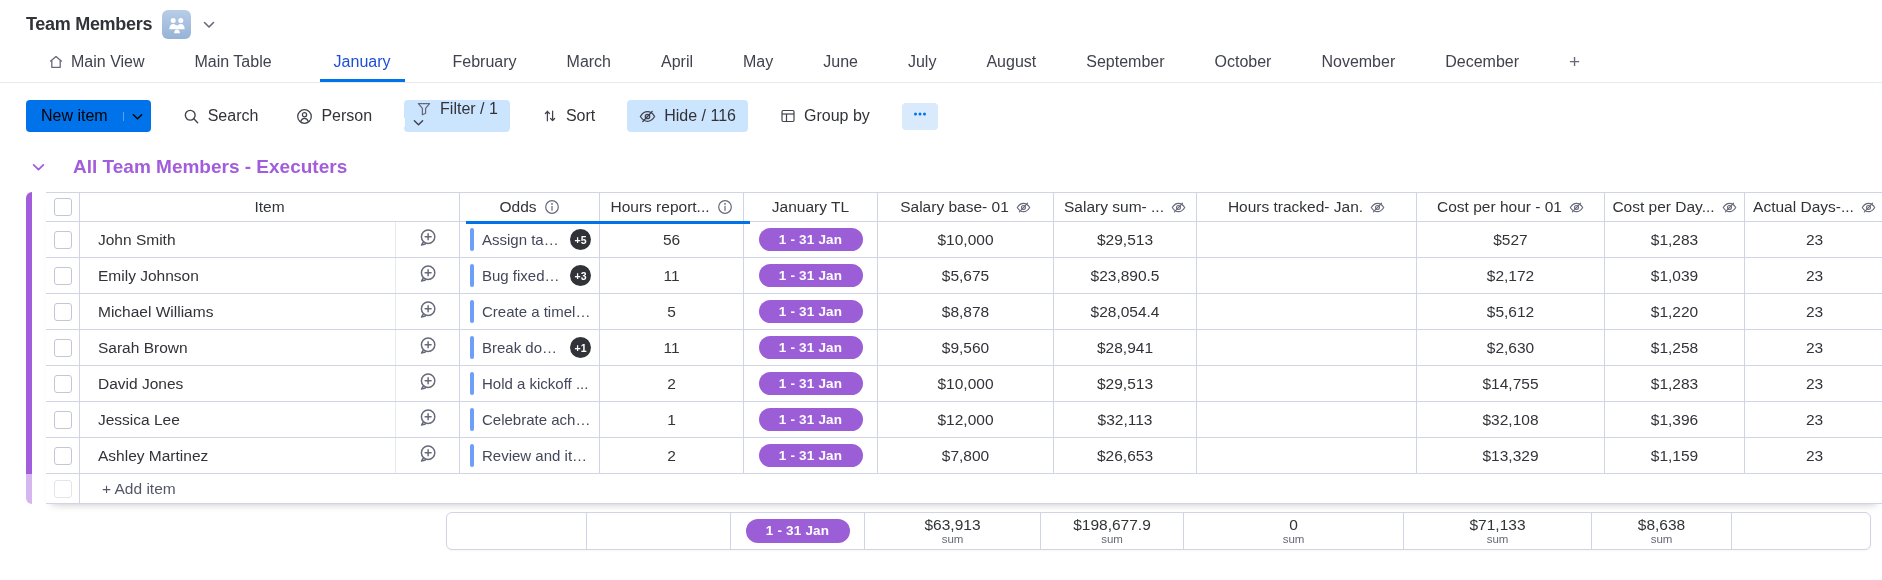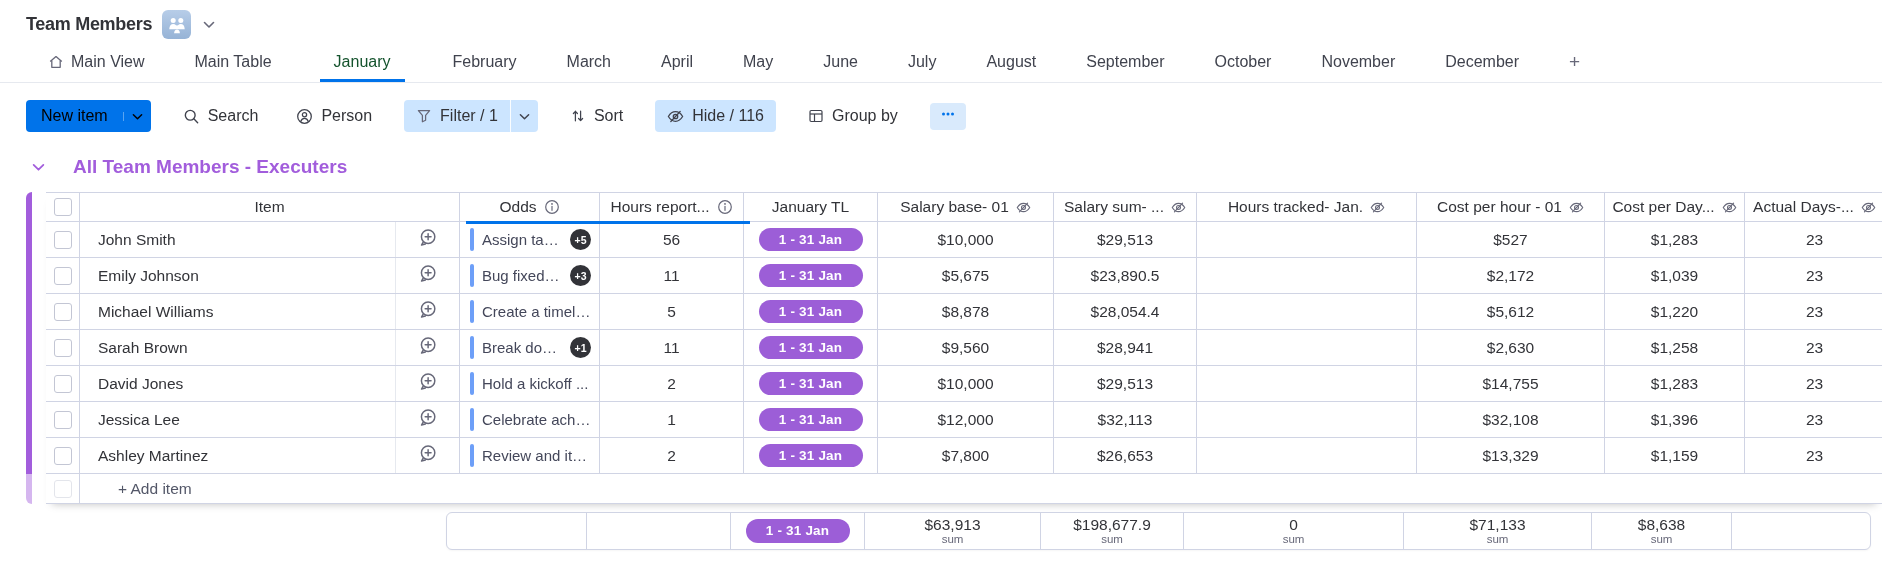--- a/index.html
+++ b/index.html
@@ -14,33 +14,33 @@
 
   
   .title-row{position:absolute;left:26px;top:10px;display:flex;align-items:center;gap:10px;}
   .board-title{font-size:18px;font-weight:700;letter-spacing:-.3px;color:#323338;}
   .emoji-tile{width:29px;height:29px;border-radius:6px;background:linear-gradient(#b7cde8,#96b3d6);display:flex;align-items:center;justify-content:center;}
   .title-caret{color:#676879;display:flex;margin-left:2px;cursor:pointer;}
 
   
   .tab-bar{position:absolute;left:0;right:0;top:48px;height:35px;border-bottom:1px solid var(--border-light);display:flex;align-items:flex-end;padding-left:46px;gap:46px;text-align:center;}
   .tab{font-size:16px;color:#40434e;padding:0 2px 11px 2px;display:flex;align-items:center;gap:7px;cursor:pointer;white-space:nowrap;}
-  .tab.active{color:#14532d;font-weight:500;border-bottom:3px solid var(--blue);padding:0 14px 8px 14px;}
+  .tab.active{color:#1d4ed8;font-weight:500;border-bottom:3px solid var(--blue);padding:0 14px 8px 14px;}
   .tab.add-tab{color:#676879;font-size:19px;padding-bottom:9px;}
   .tab svg{display:block;}
 
   
   .toolbar{position:absolute;left:26px;top:100px;height:32px;display:flex;align-items:center;gap:26px;}
   .btn-new{display:flex;align-items:center;background:var(--blue);color:#000000;border-radius:4px;height:32px;overflow:hidden;cursor:pointer;}
   .btn-new .lbl{display:flex;align-items:center;padding:0 15px;font-size:16px;}
   .btn-new .caret-part{display:flex;align-items:center;padding:0 8px;border-left:1px solid rgba(255,255,255,.35);}
   .tool{display:flex;align-items:center;gap:8px;font-size:16px;color:#323338;height:32px;padding:0 6px;border-radius:4px;cursor:pointer;}
   .tool svg{display:block;color:#40434e;}
   .chip{background:var(--chip);padding:4px 12px;}
-  .chip-split{display:flex;align-items:stretch;background:var(--chip);border-radius:4px;padding:0;height:32px;cursor:pointer;}
+  .chip-split{display:flex;align-items:stretch;background:var(--chip);border-radius:4px;padding:0;height:32px;cursor:pointer;flex-direction:column;}
   .chip-split .main{display:flex;align-items:center;gap:8px;font-size:16px;padding:0 12px;}
   .chip-split .caret-part{display:flex;align-items:center;padding:0 8px;border-left:1px solid rgba(255,255,255,.9);}
   .more-btn{width:36px;height:27px;border-radius:4px;background:#d9eafc;display:flex;align-items:center;justify-content:center;cursor:pointer;color:var(--blue);}
 
   
   .group-head{position:absolute;left:32px;top:156px;display:flex;align-items:center;gap:28px;color:var(--purple);cursor:pointer;}
   .group-head .g-title{font-size:19px;font-weight:700;}
 
   
   .table-wrap{position:absolute;left:26px;top:192px;width:1856px;}
@@ -56,21 +56,21 @@
   .cell.name{justify-content:flex-start;padding-left:18px;border-right:1px solid var(--border-light);}
   .cell.upd{color:#676879;}
   .cell.odds{justify-content:flex-start;padding:0 8px 0 10px;gap:8px;}
   .odds-bar{width:4px;height:23px;border-radius:2px;background:var(--oddsbar);flex:none;}
   .odds-text{flex:1;font-size:15px;color:#44475a;overflow:hidden;text-overflow:ellipsis;}
   .badge{flex:none;width:21px;height:21px;border-radius:50%;background:var(--badge);color:#fff;font-size:10.5px;font-weight:700;display:flex;align-items:center;justify-content:center;}
   .pill{background:var(--pill);color:#fff;font-size:13.5px;font-weight:600;border-radius:13px;padding:4px 0;width:104px;text-align:center;letter-spacing:.2px;}
   .cb{width:18px;height:18px;border:1px solid #c3c6d4;border-radius:3px;background:#fff;cursor:pointer;}
   .hdr-icon{color:#676879;display:flex;}
   .blue-indicator{position:absolute;left:420px;top:29px;width:284px;height:3px;background:var(--blue);z-index:3;}
-  .add-row{display:grid;grid-template-columns:34px 1fr;height:30px;border-bottom:1px solid var(--border);background:#fff;gap:16px;}
+  .add-row{display:grid;grid-template-columns:34px 1fr;height:30px;border-bottom:1px solid var(--border);background:#fff;}
   .add-row .cell{border-right:1px solid var(--border);}
   .add-row .add-label{justify-content:flex-start;padding-left:22px;color:#535768;font-size:15.5px;border-right:none;cursor:pointer;}
   .add-row .cb{opacity:.45;}
 
   
   .summary{position:absolute;left:446px;top:512px;width:1425px;height:38px;background:#fff;border:1px solid var(--border);border-radius:6px;display:grid;grid-template-columns:var(--fcols);overflow:hidden;box-shadow:0 1px 2px rgba(0,0,0,.04);}
   .fcell{display:flex;flex-direction:column;align-items:center;justify-content:center;border-right:1px solid var(--border);line-height:1.12;}
   .fcell:last-child{border-right:none;}
   .fnum{font-size:15.5px;color:#323338;}
   .fsum{font-size:11.5px;color:var(--muted);}

